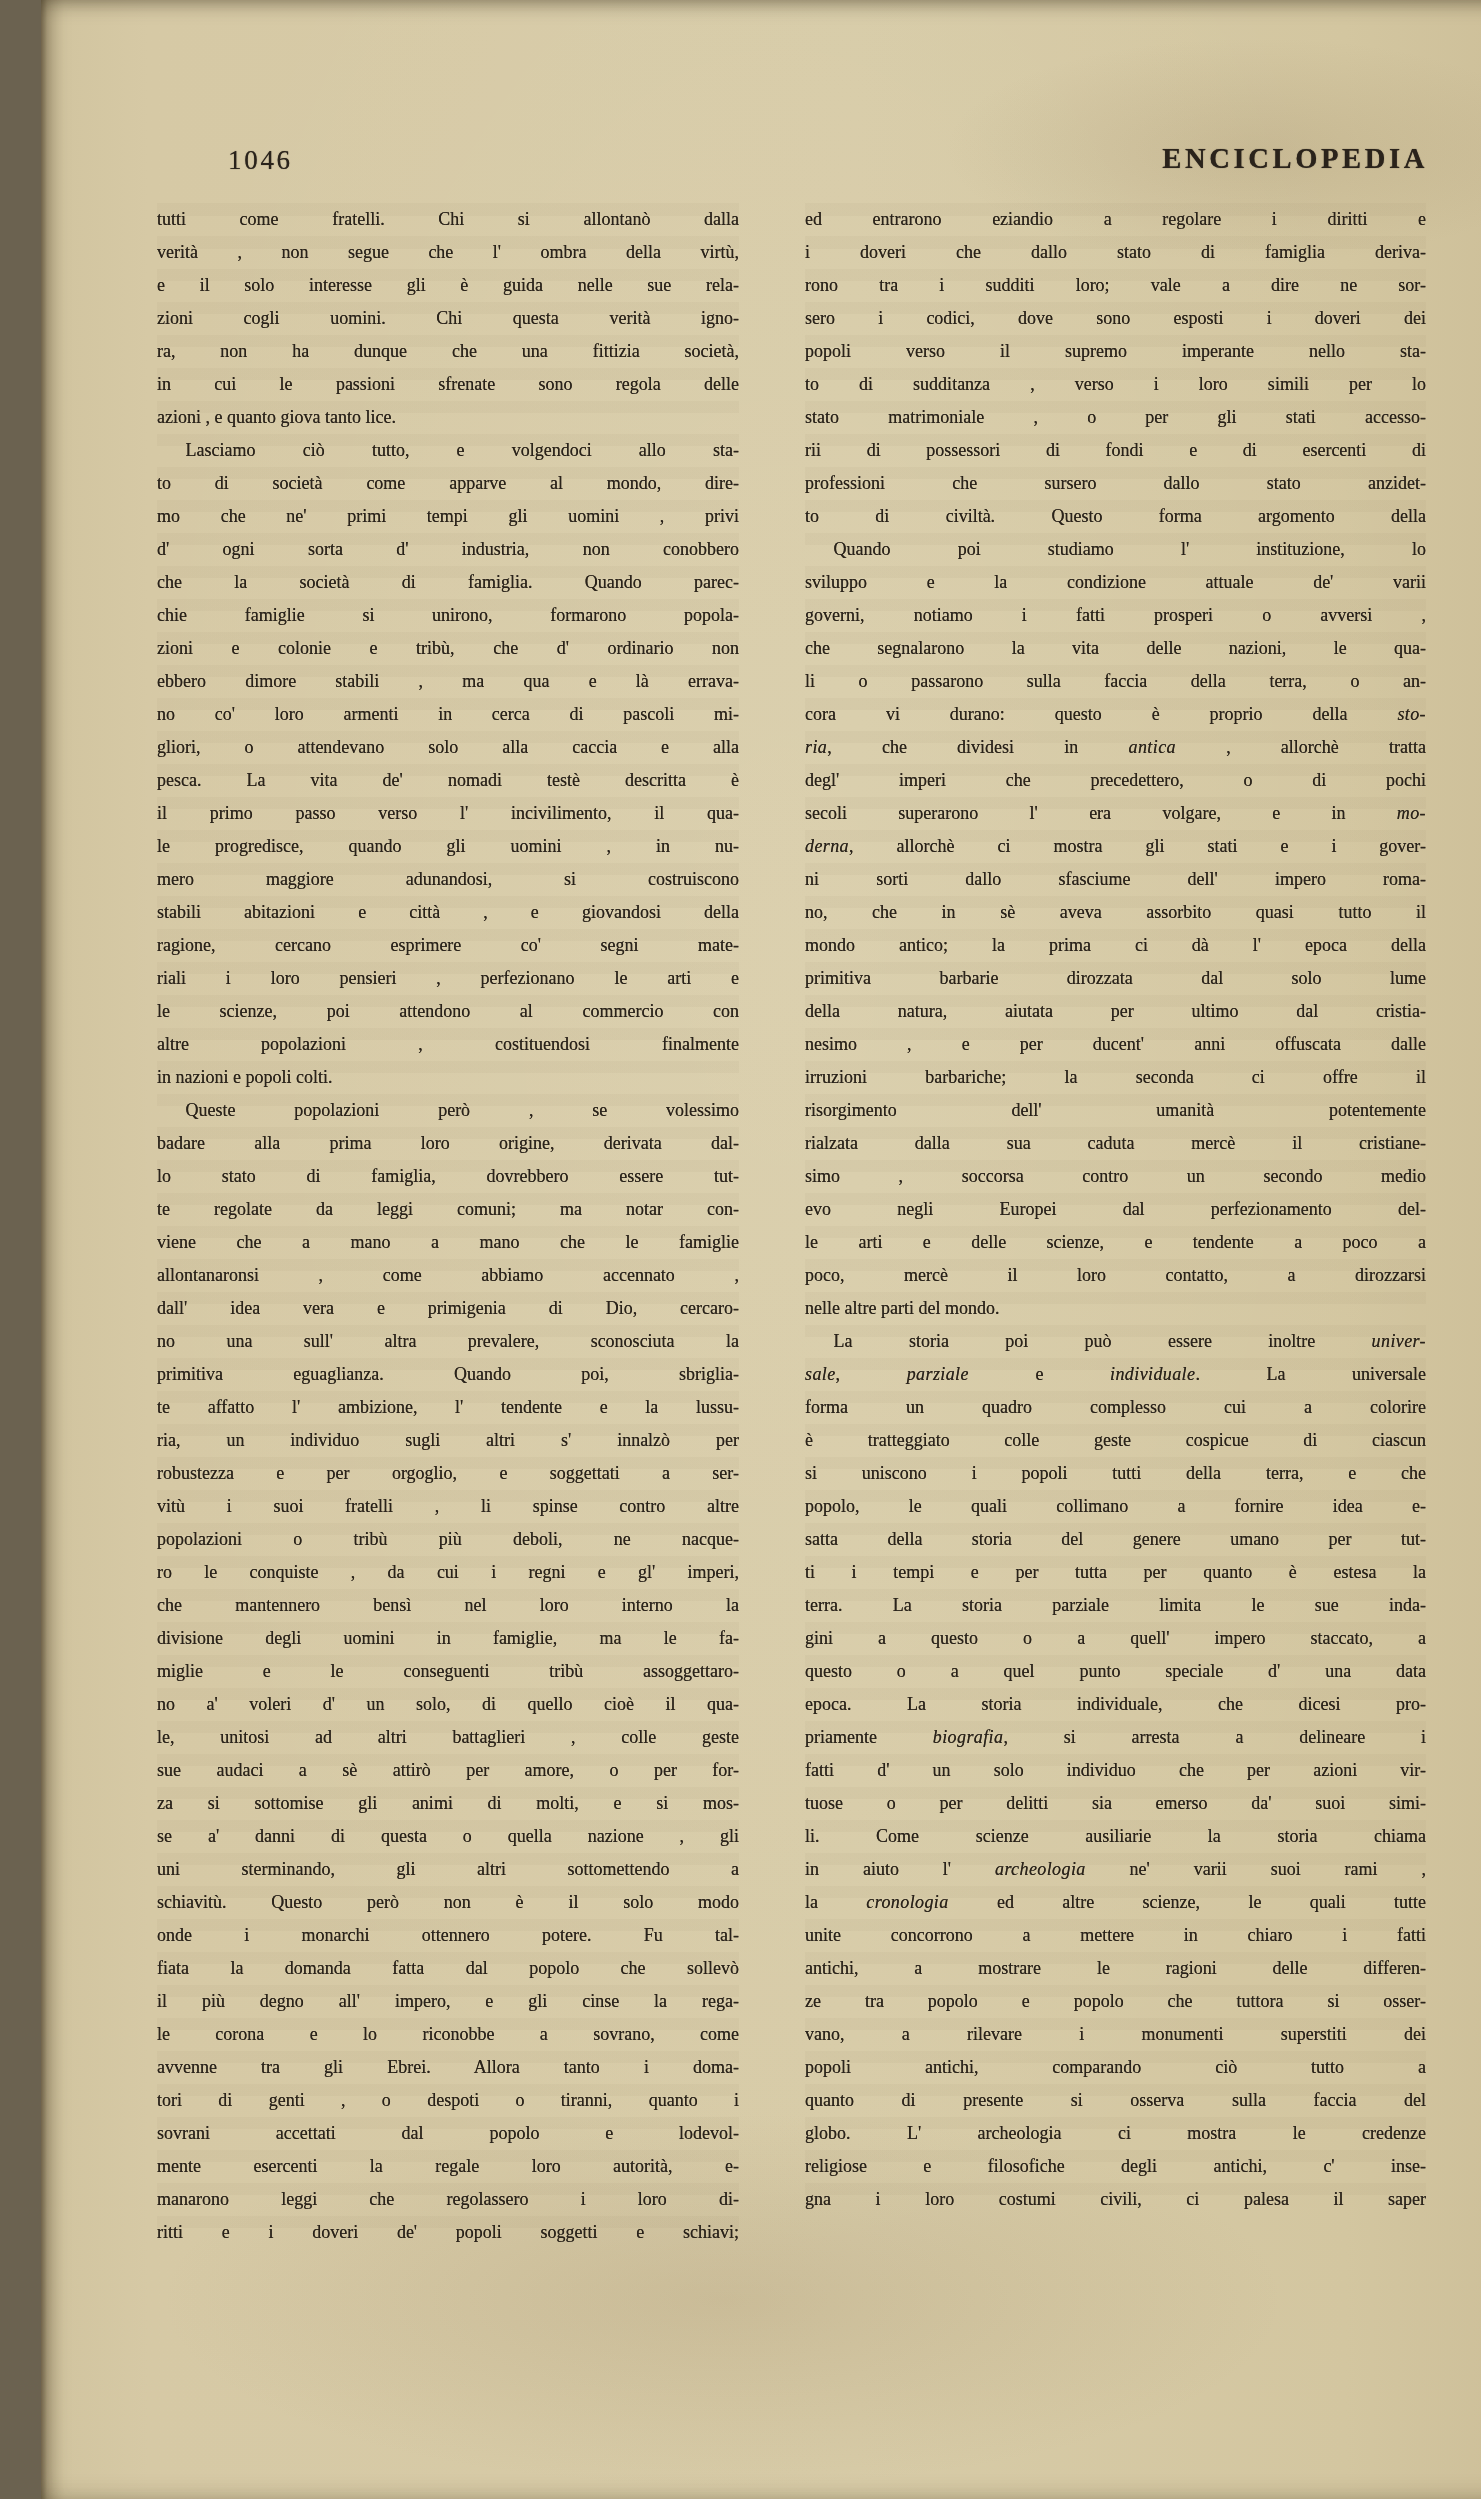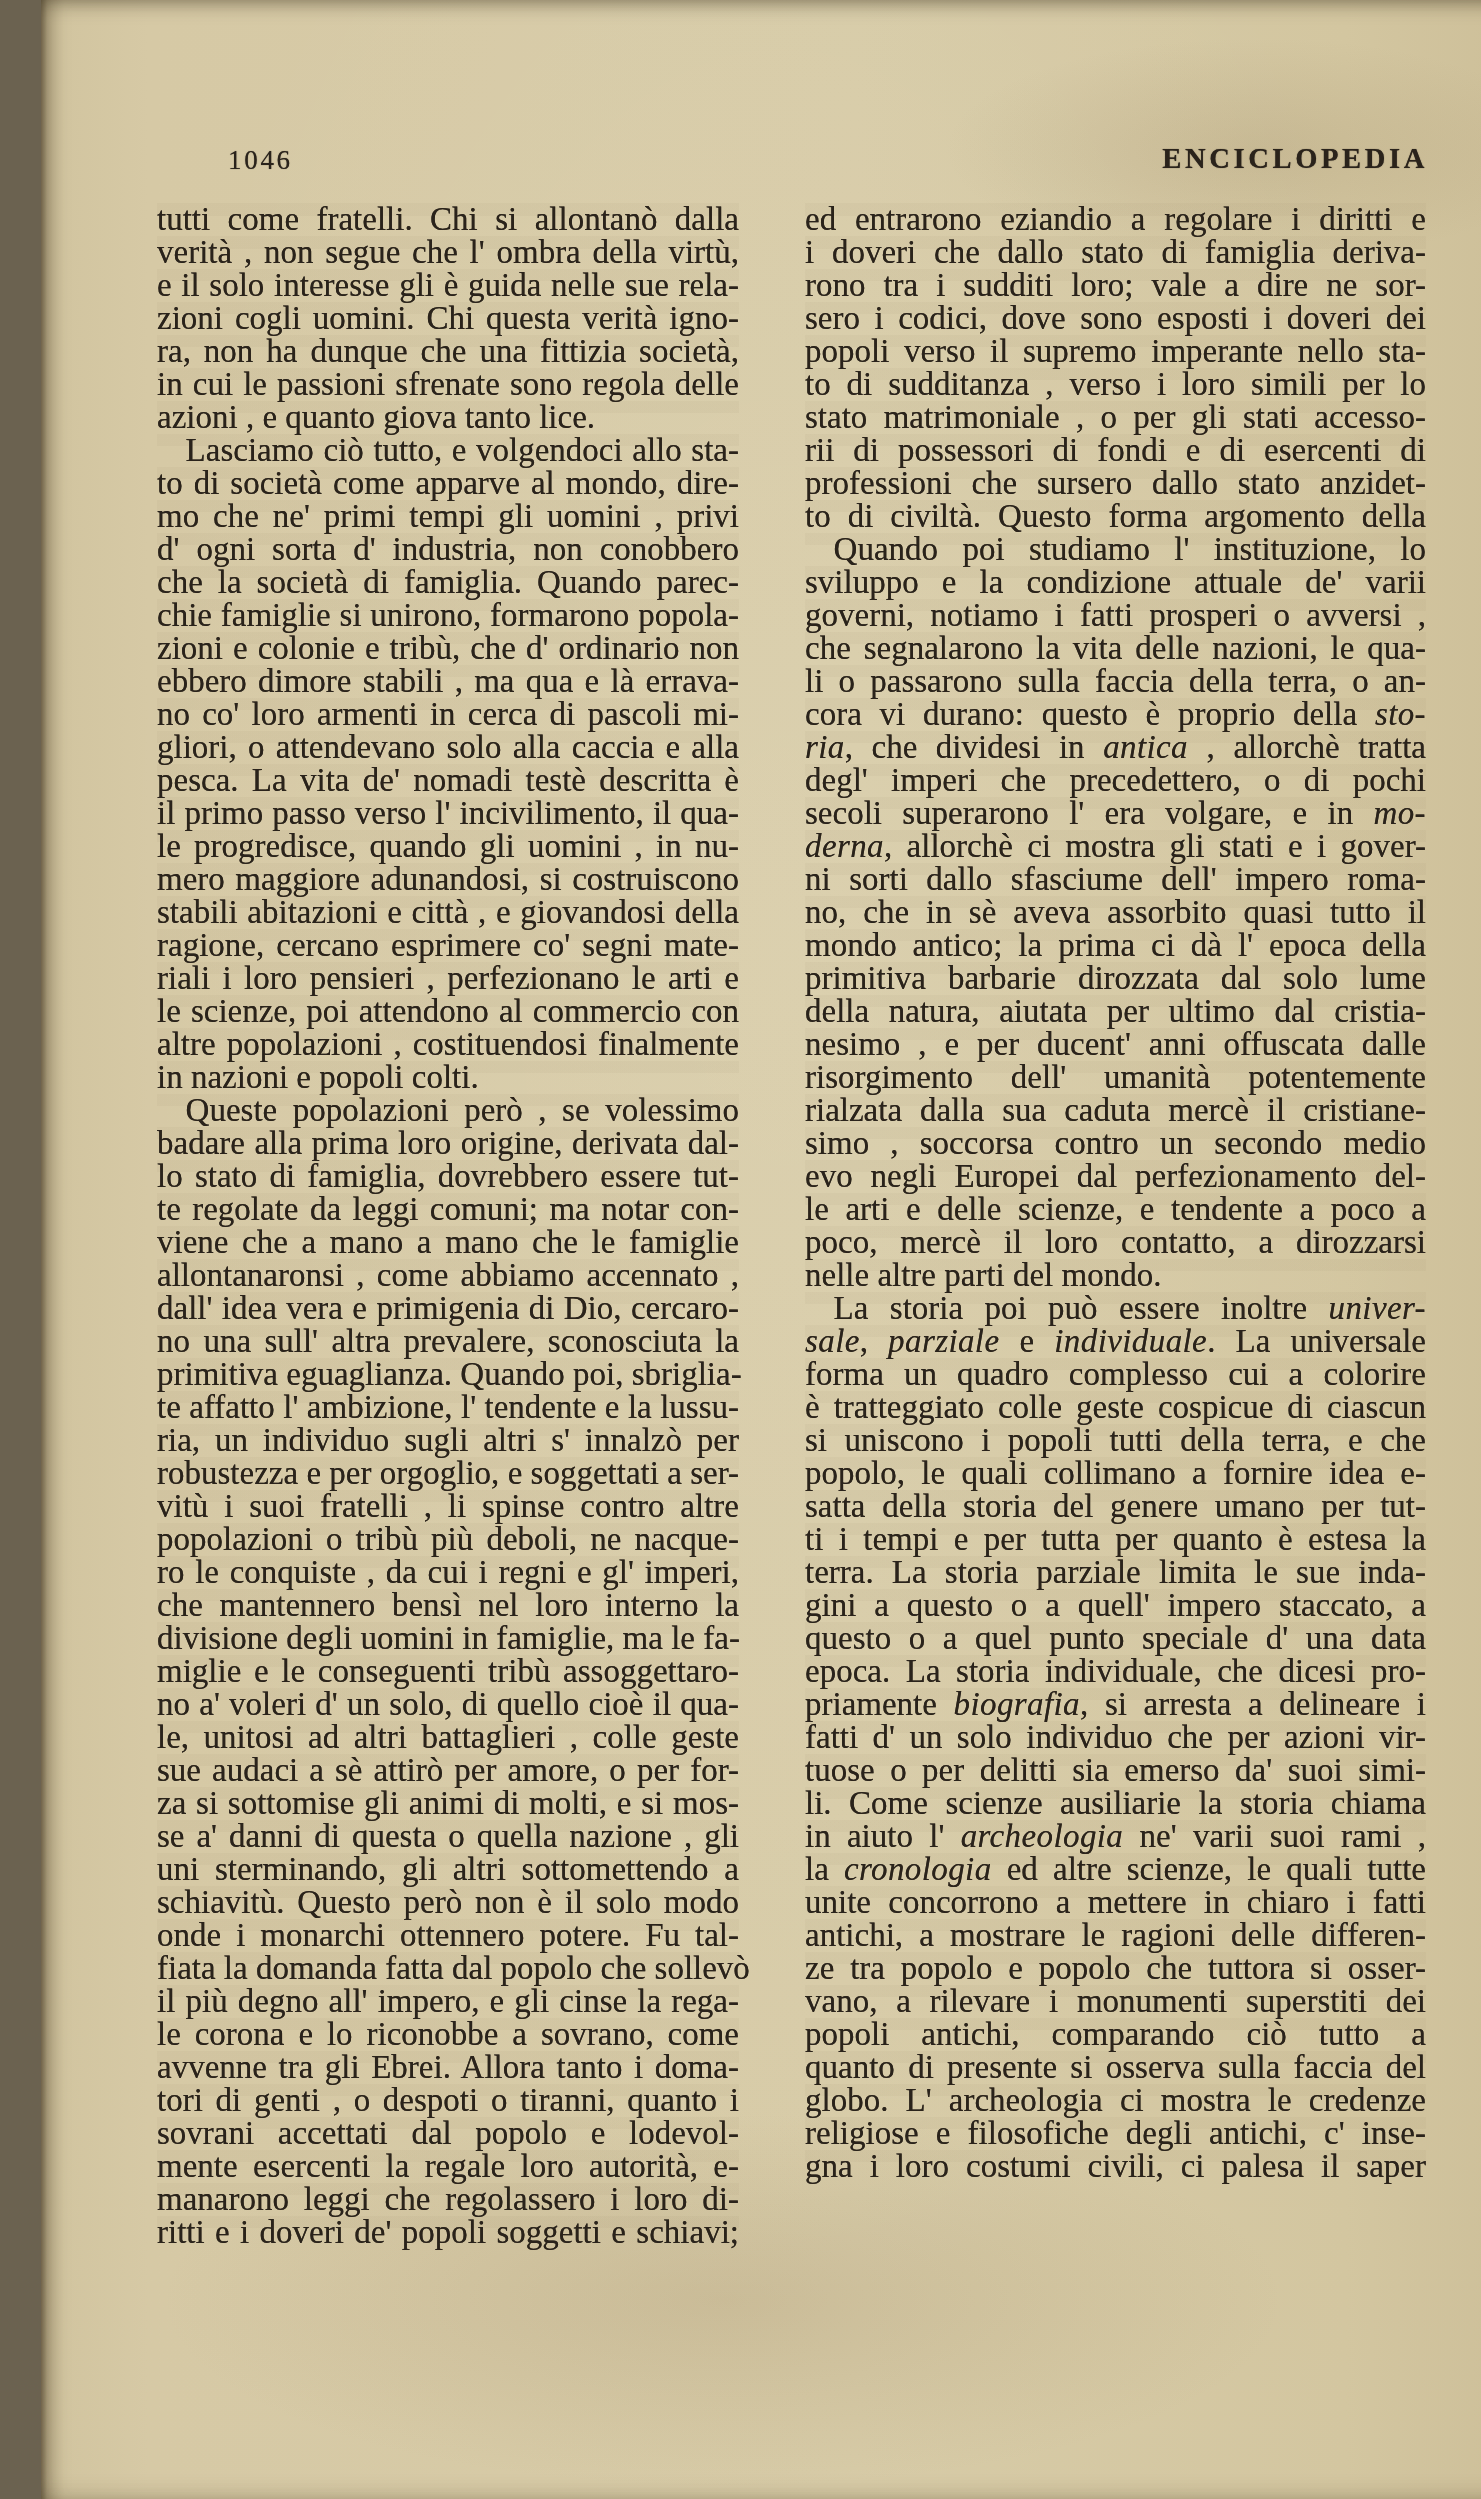--- a/index.html
+++ b/index.html
@@ -28,21 +28,21 @@
     text-shadow:0 0 0.9px rgba(42,35,27,0.75);
   }
   .header-title{
     position:absolute;left:116px;width:1271px;top:0;
     text-align:right;
     font-size:28.6px;font-weight:bold;letter-spacing:3.6px;
     text-shadow:0 0 0.9px rgba(42,35,27,0.85);
   }
   .column{
     position:absolute;top:203px;
-    font-size:33px;line-height:33px;
+    font-size:18px;line-height:33px;
     text-shadow:0 0 0.6px rgba(40,32,22,0.8);
     background:repeating-linear-gradient(180deg,
       rgba(122,104,74,0.05) 0px, rgba(122,104,74,0.05) 12.5px,
       rgba(122,104,74,0.00) 12.5px, rgba(122,104,74,0.00) 33px);
   }
   .column.left{left:116px;width:582px;}
   .column.right{left:764px;width:621px;}
   .line{
     text-align:justify;text-align-last:justify;
     white-space:nowrap;
@@ -146,20 +146,21 @@
       <div class="line"><i>ria</i>, che dividesi in <i>antica</i> , allorchè tratta</div>
       <div class="line">degl' imperi che precedettero, o di pochi</div>
       <div class="line">secoli superarono l' era volgare, e in <i>mo-</i></div>
       <div class="line"><i>derna</i>, allorchè ci mostra gli stati e i gover-</div>
       <div class="line">ni sorti dallo sfasciume dell' impero roma-</div>
       <div class="line">no, che in sè aveva assorbito quasi tutto il</div>
       <div class="line">mondo antico; la prima ci dà l' epoca della</div>
       <div class="line">primitiva barbarie dirozzata dal solo lume</div>
       <div class="line">della natura, aiutata per ultimo dal cristia-</div>
       <div class="line">nesimo , e per ducent' anni offuscata dalle</div>
+      <div class="line">irruzioni barbariche; la seconda ci offre il</div>
       <div class="line">risorgimento dell' umanità potentemente</div>
       <div class="line">rialzata dalla sua caduta mercè il cristiane-</div>
       <div class="line">simo , soccorsa contro un secondo medio</div>
       <div class="line">evo negli Europei dal perfezionamento del-</div>
       <div class="line">le arti e delle scienze, e tendente a poco a</div>
       <div class="line">poco, mercè il loro contatto, a dirozzarsi</div>
       <div class="line para-end">nelle altre parti del mondo.</div>
       <div class="line indent">La storia poi può essere inoltre <i>univer-</i></div>
       <div class="line"><i>sale</i>, <i>parziale</i> e <i>individuale</i>. La universale</div>
       <div class="line">forma un quadro complesso cui a colorire</div>

